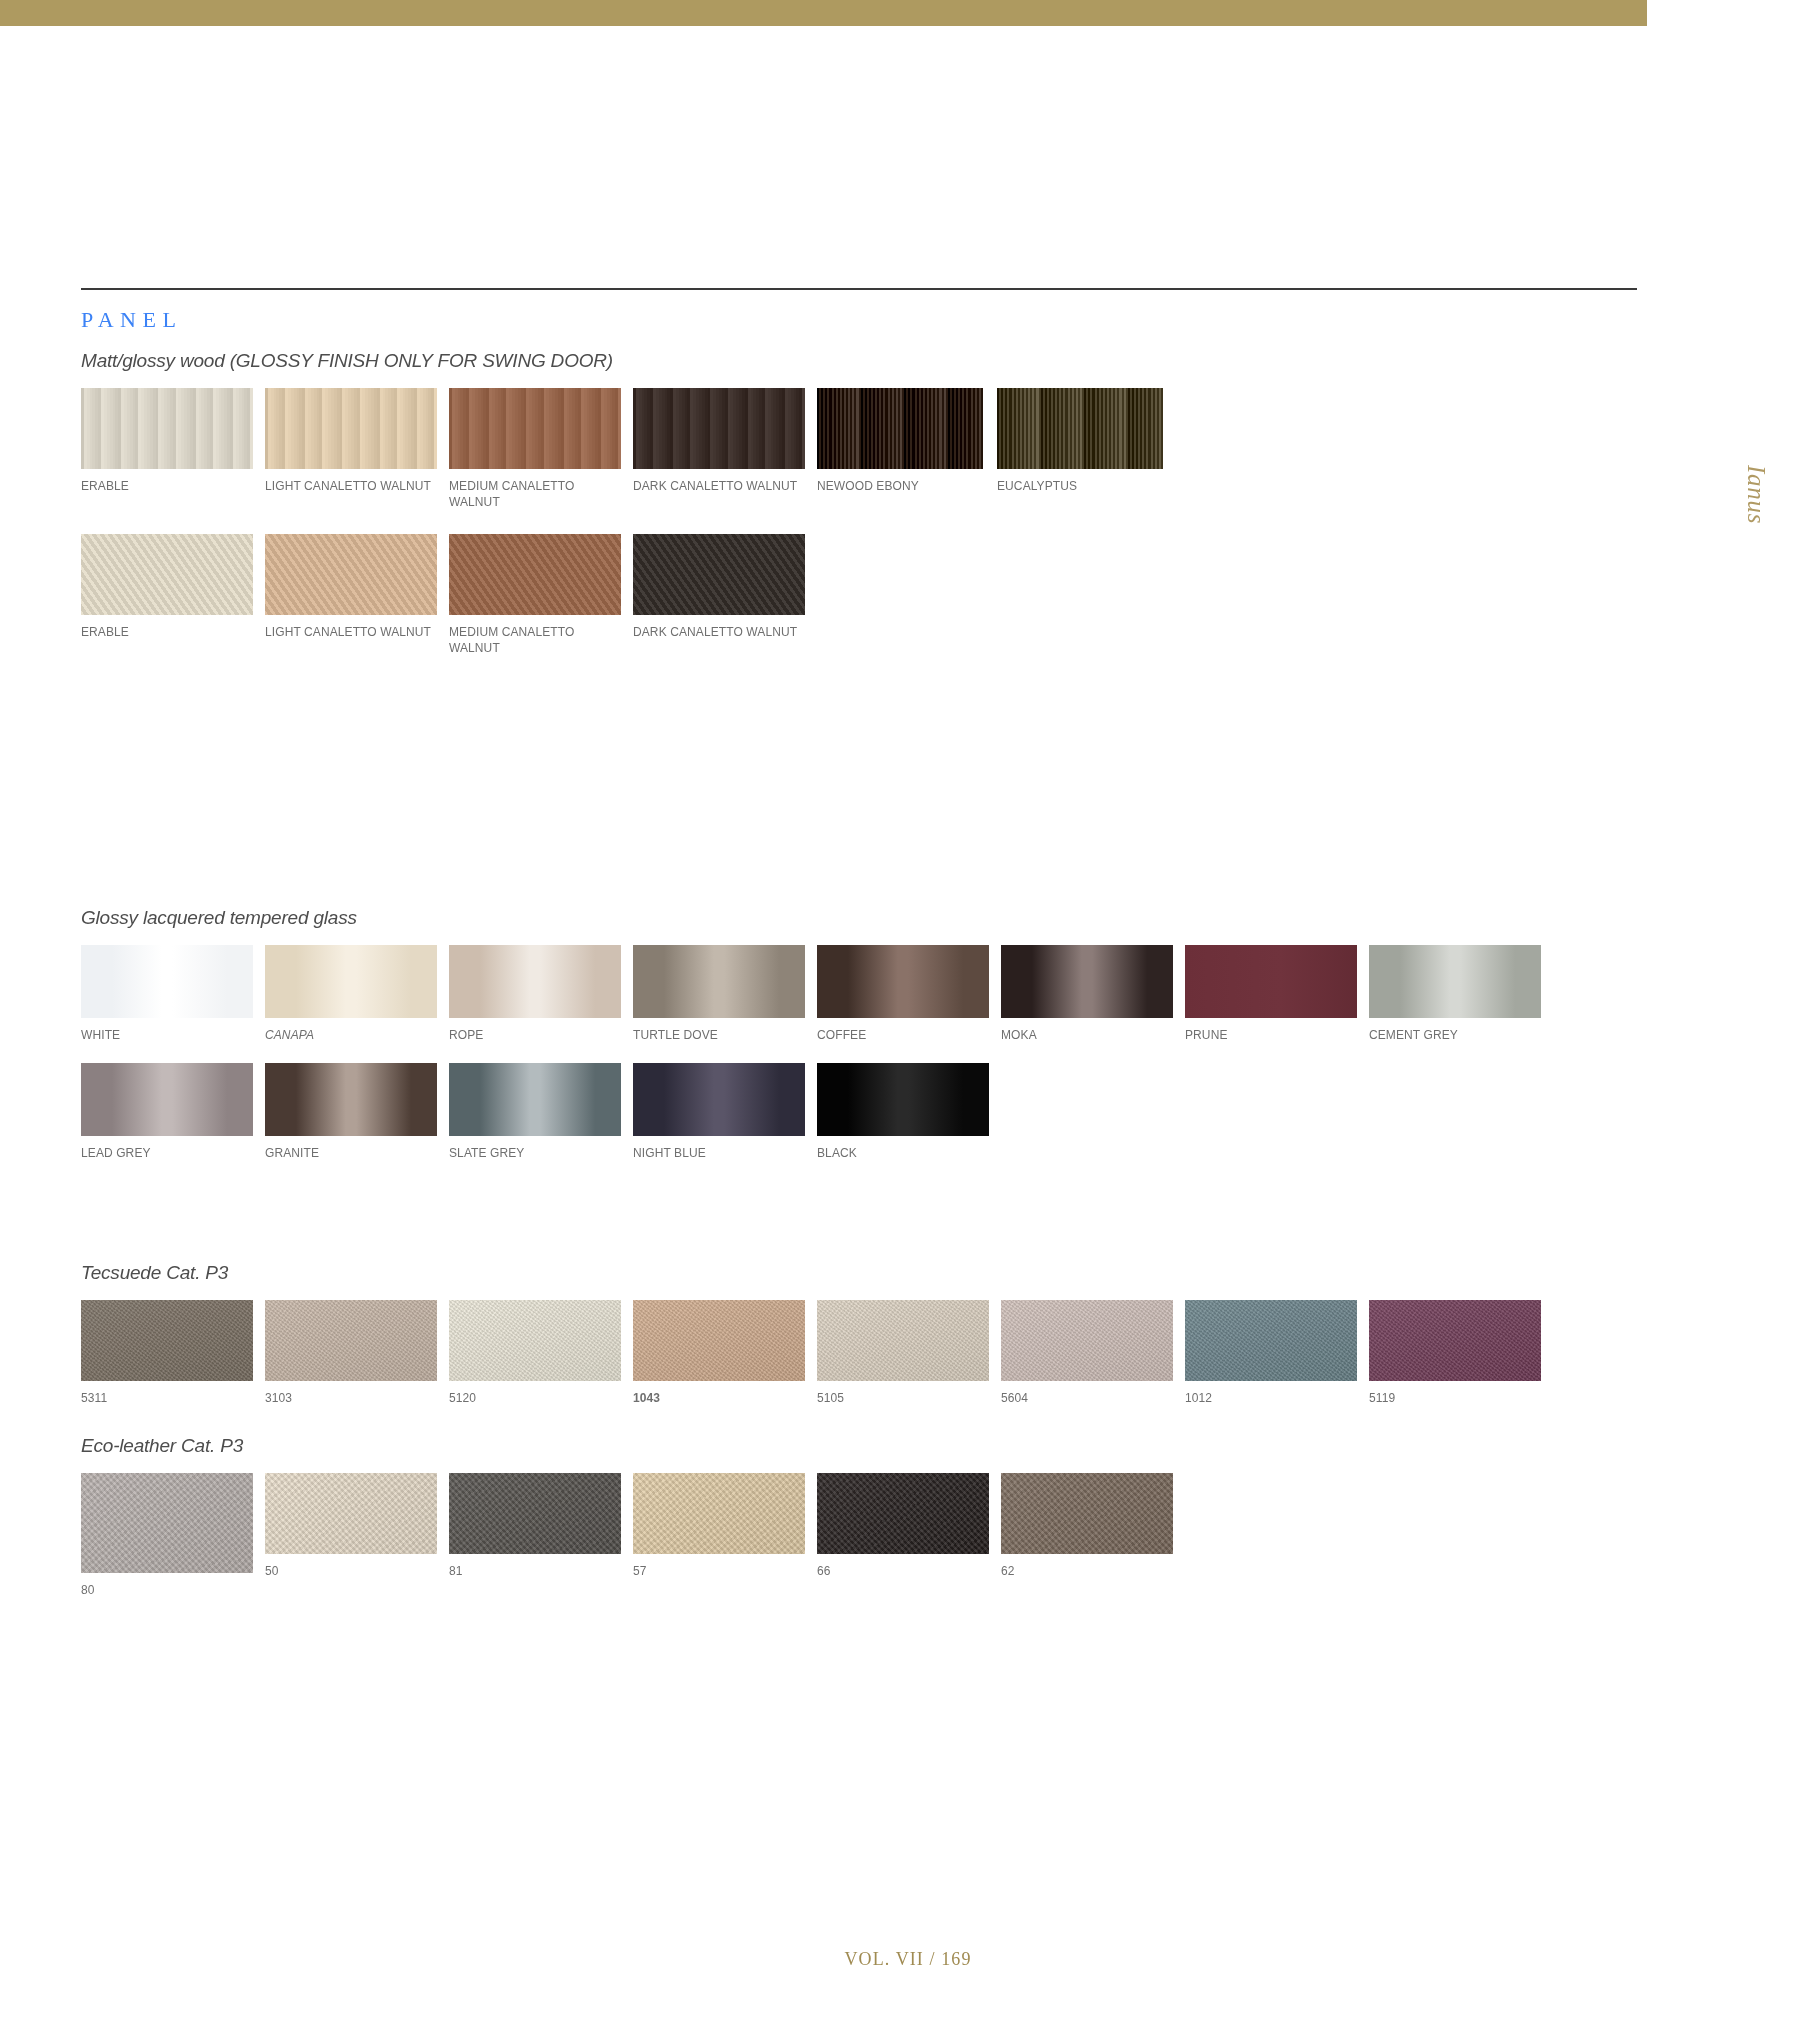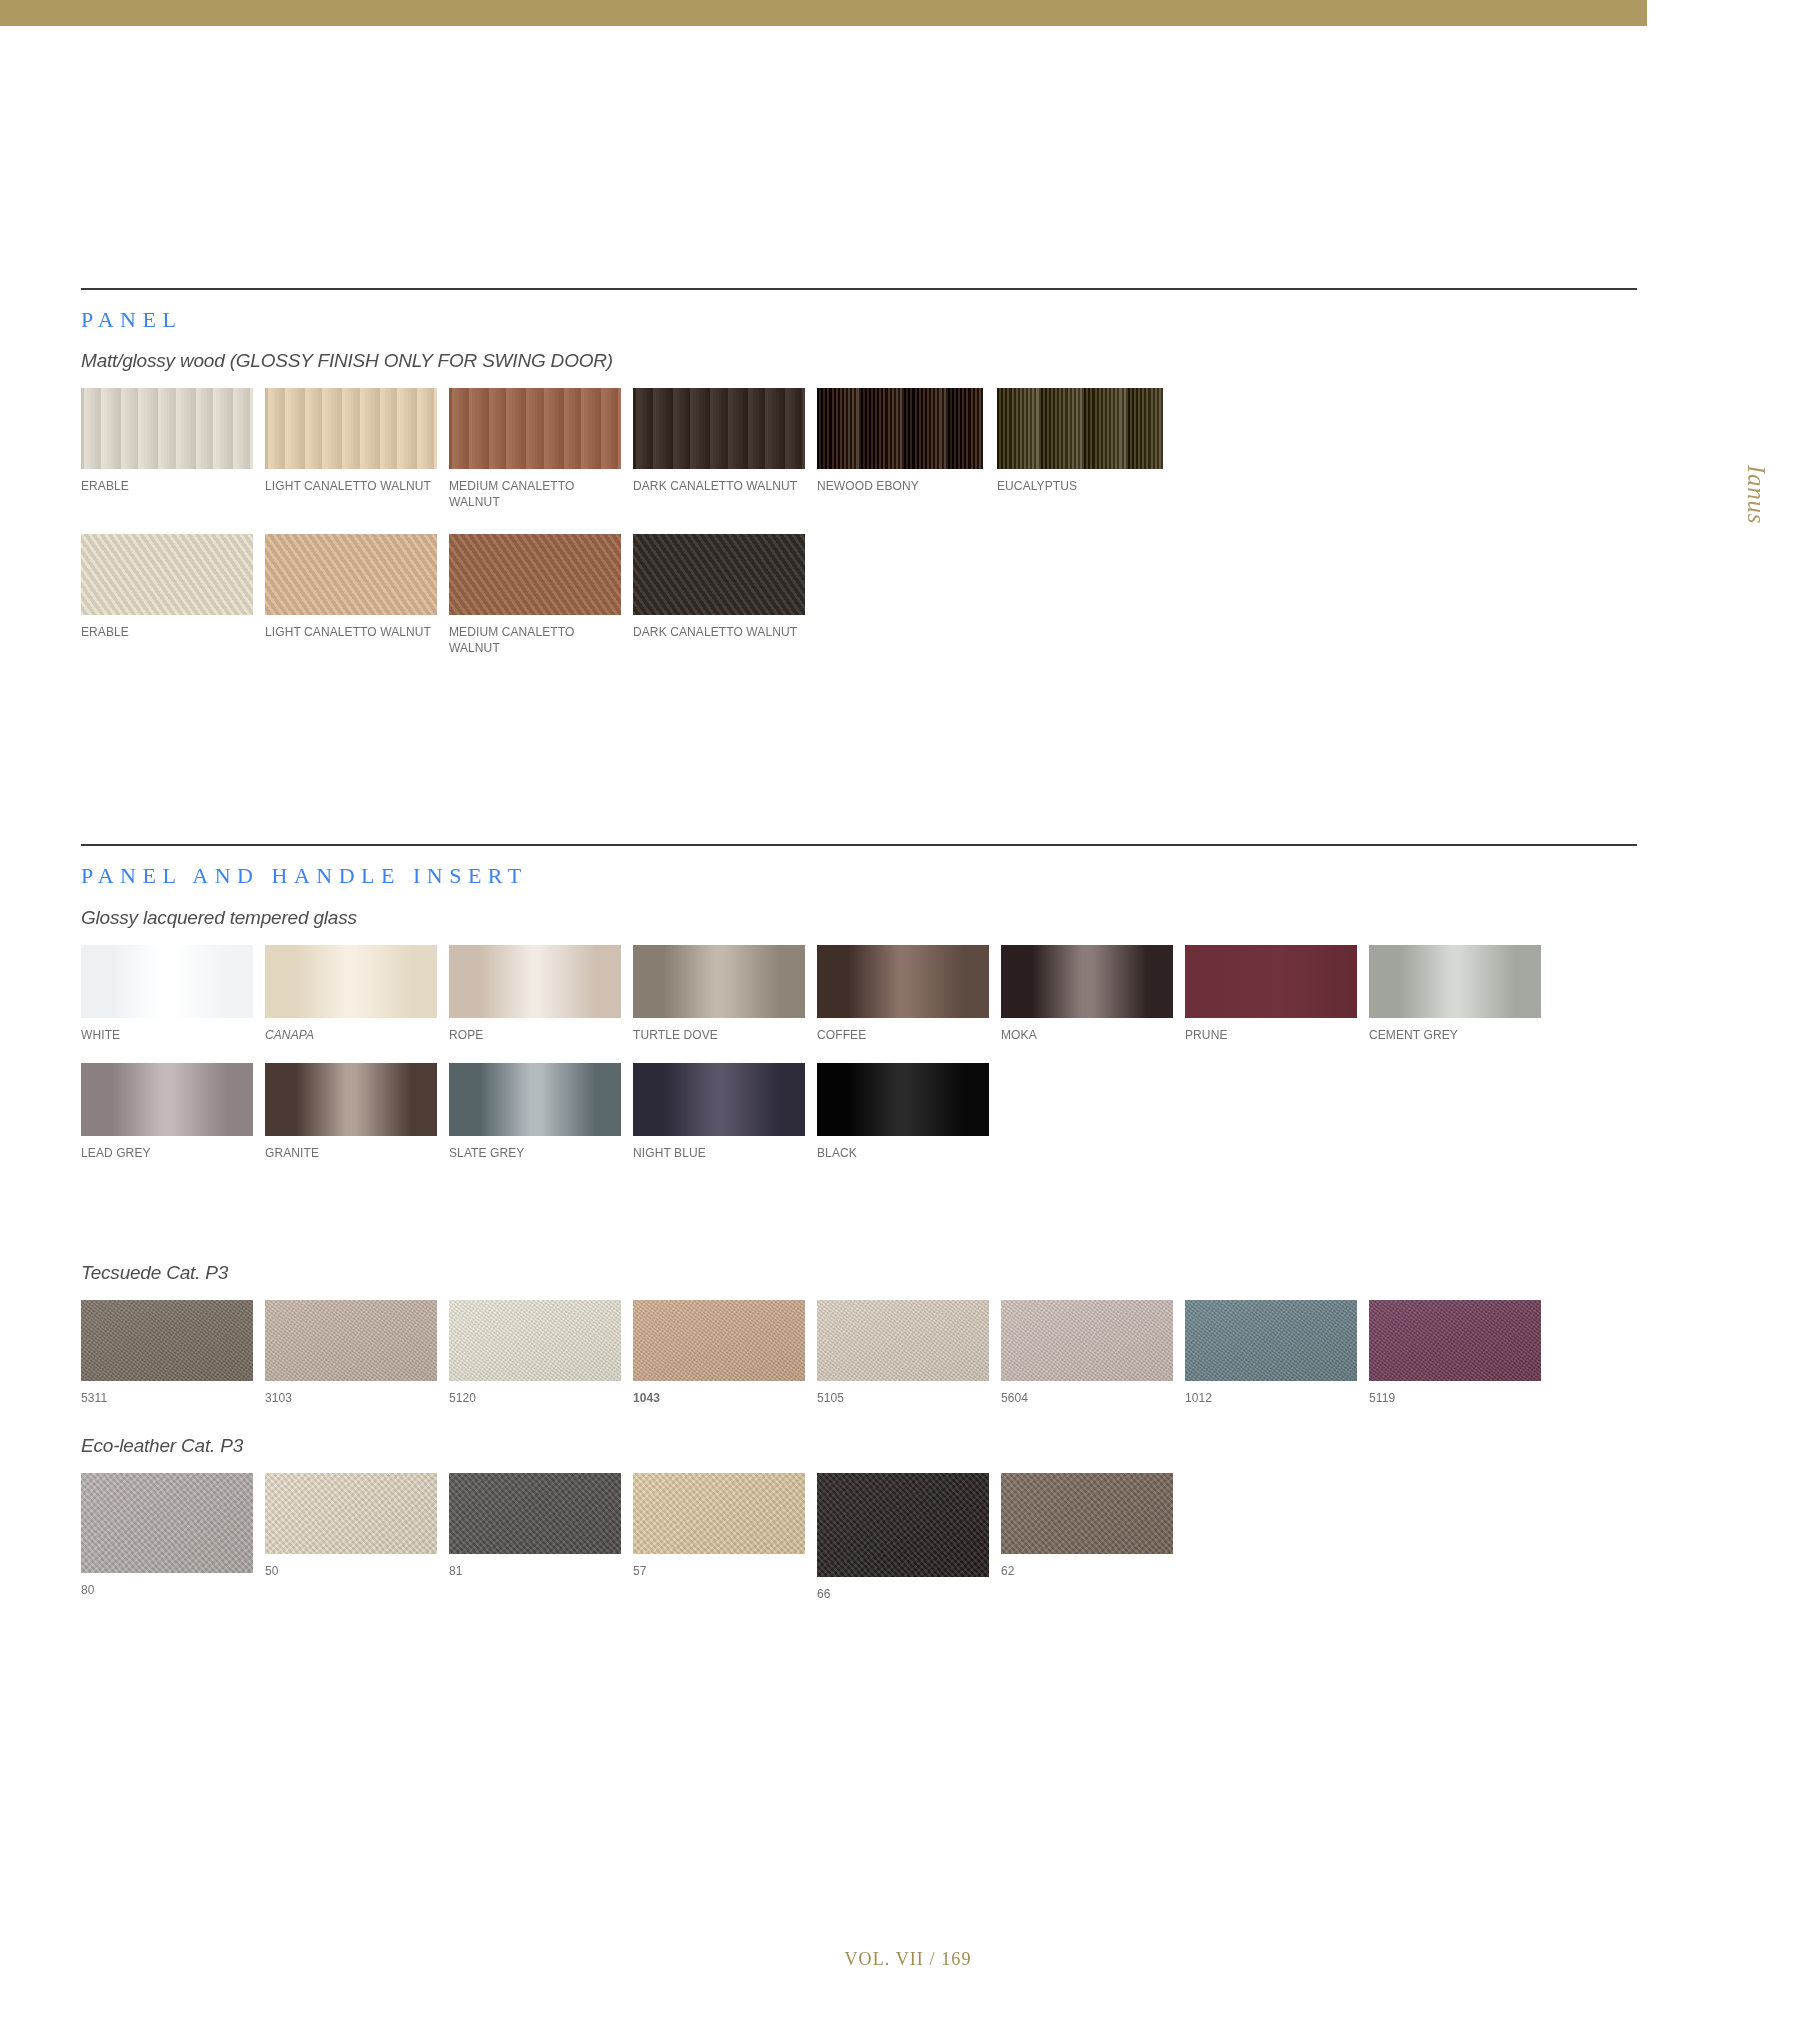--- a/index.html
+++ b/index.html
@@ -135,24 +135,20 @@
           <span class="cap" style="width: 178px;">MEDIUM CANALETTO
 WALNUT</span>
         </div>
         <div class="swatch" style="left: 552px; width: 172px; height: 81px;">
           <span class="chip" style="background: repeating-linear-gradient(55deg, rgb(68, 62, 58) 0px, rgb(68, 62, 58) 2.9px, rgb(46, 40, 36) 2.9px, rgb(46, 40, 36) 6.5px), linear-gradient(90deg, rgb(64, 58, 54), rgb(54, 48, 44), rgb(66, 60, 56)) rgb(58, 52, 48);"></span>
           <span class="cap" style="width: 178px;">DARK CANALETTO WALNUT</span>
         </div>
       </div>
   </div>
 
-  <div class="section" style="top:844px;">
-    <div class="rule"></div>
-    <div class="section-title">PANEL AND HANDLE INSERT</div>
-  </div>
 
   <div class="section" style="top:907px;">
     <div class="group-title">Glossy lacquered tempered glass</div>
     <div class="swatch-row" id="row-s1g0r0" style="height:73px;margin-top:16px;">
         <div class="swatch" style="left: 0px; width: 172px; height: 73px;">
           <span class="chip" style="background: linear-gradient(90deg, rgb(238, 241, 244) 0%, rgb(238, 241, 244) 18%, rgb(255, 255, 255) 47%, rgb(255, 255, 255) 53%, rgb(241, 243, 245) 85%, rgb(241, 243, 245) 100%) rgb(244, 246, 248);"></span>
           <span class="cap" style="width: 178px;">WHITE</span>
         </div>
         <div class="swatch" style="left: 184px; width: 172px; height: 73px; font-style: italic;">
           <span class="chip" style="background: linear-gradient(90deg, rgb(226, 214, 191) 0%, rgb(226, 214, 191) 18%, rgb(246, 239, 226) 47%, rgb(246, 239, 226) 53%, rgb(228, 217, 196) 85%, rgb(228, 217, 196) 100%) rgb(230, 220, 200);"></span>
@@ -257,21 +253,21 @@
           <span class="cap" style="width: 178px;">50</span>
         </div>
         <div class="swatch" style="left: 368px; width: 172px; height: 81px;">
           <span class="chip" style="background: repeating-linear-gradient(48deg, rgba(255, 255, 255, 0.09) 0px, rgba(255, 255, 255, 0.09) 2.2px, rgba(0, 0, 0, 0.08) 2.2px, rgba(0, 0, 0, 0.08) 4.4px), repeating-linear-gradient(-42deg, rgba(255, 255, 255, 0.06) 0px, rgba(255, 255, 255, 0.06) 2.2px, rgba(0, 0, 0, 0.07) 2.2px, rgba(0, 0, 0, 0.07) 5.1px), linear-gradient(140deg, rgb(94, 91, 87), rgb(78, 75, 71)) rgb(86, 83, 79);"></span>
           <span class="cap" style="width: 178px;">81</span>
         </div>
         <div class="swatch" style="left: 552px; width: 172px; height: 81px;">
           <span class="chip" style="background: repeating-linear-gradient(48deg, rgba(255, 255, 255, 0.09) 0px, rgba(255, 255, 255, 0.09) 2.2px, rgba(0, 0, 0, 0.08) 2.2px, rgba(0, 0, 0, 0.08) 4.4px), repeating-linear-gradient(-42deg, rgba(255, 255, 255, 0.06) 0px, rgba(255, 255, 255, 0.06) 2.2px, rgba(0, 0, 0, 0.07) 2.2px, rgba(0, 0, 0, 0.07) 5.1px), linear-gradient(140deg, rgb(229, 209, 173), rgb(213, 193, 157)) rgb(221, 201, 165);"></span>
           <span class="cap" style="width: 178px;">57</span>
         </div>
-        <div class="swatch" style="left: 736px; width: 172px; height: 104px; border-radius: 12px;">
+        <div class="swatch" style="left: 736px; width: 172px; height: 81px; border-radius: 12px;">
           <span class="chip" style="background: repeating-linear-gradient(48deg, rgba(255, 255, 255, 0.09) 0px, rgba(255, 255, 255, 0.09) 2.2px, rgba(0, 0, 0, 0.08) 2.2px, rgba(0, 0, 0, 0.08) 4.4px), repeating-linear-gradient(-42deg, rgba(255, 255, 255, 0.06) 0px, rgba(255, 255, 255, 0.06) 2.2px, rgba(0, 0, 0, 0.07) 2.2px, rgba(0, 0, 0, 0.07) 5.1px), linear-gradient(140deg, rgb(50, 44, 43), rgb(34, 28, 27)) rgb(42, 36, 35);"></span>
           <span class="cap" style="width: 178px;">66</span>
         </div>
         <div class="swatch" style="left: 920px; width: 172px; height: 81px;">
           <span class="chip" style="background: repeating-linear-gradient(48deg, rgba(255, 255, 255, 0.09) 0px, rgba(255, 255, 255, 0.09) 2.2px, rgba(0, 0, 0, 0.08) 2.2px, rgba(0, 0, 0, 0.08) 4.4px), repeating-linear-gradient(-42deg, rgba(255, 255, 255, 0.06) 0px, rgba(255, 255, 255, 0.06) 2.2px, rgba(0, 0, 0, 0.07) 2.2px, rgba(0, 0, 0, 0.07) 5.1px), linear-gradient(140deg, rgb(130, 114, 101), rgb(114, 98, 85)) rgb(122, 106, 93);"></span>
           <span class="cap" style="width: 178px;">62</span>
         </div>
       </div>
   </div>
 

